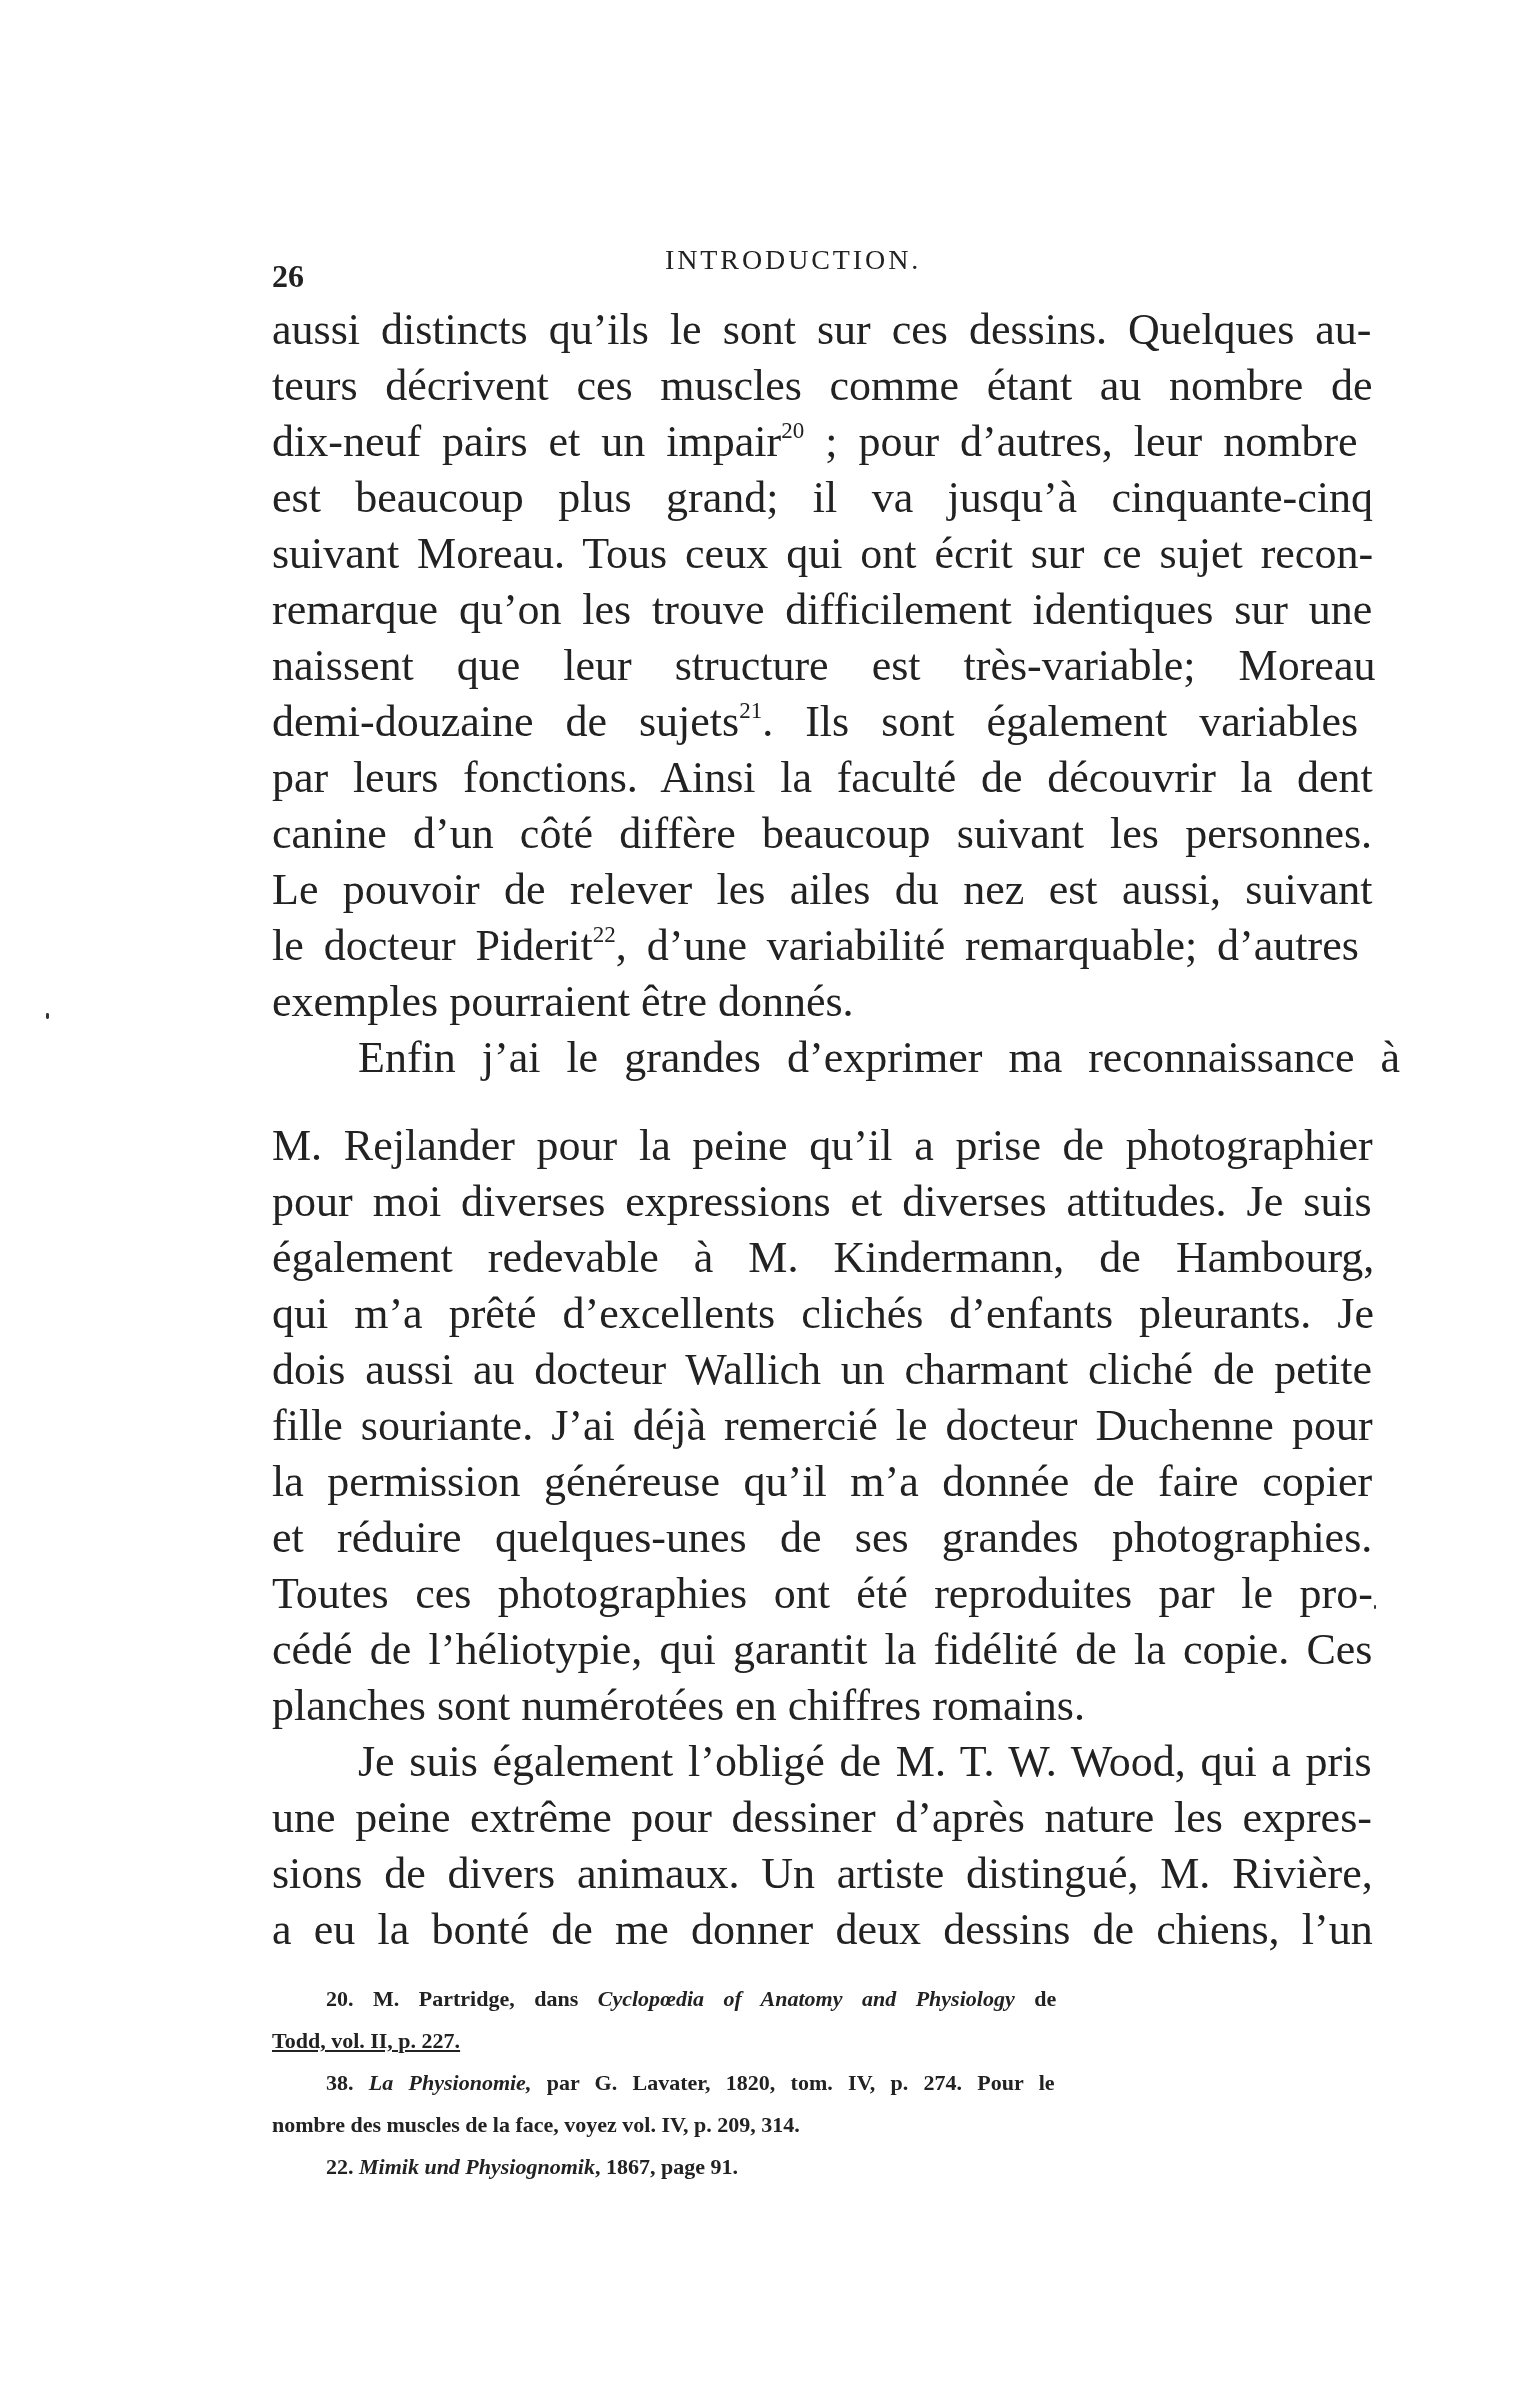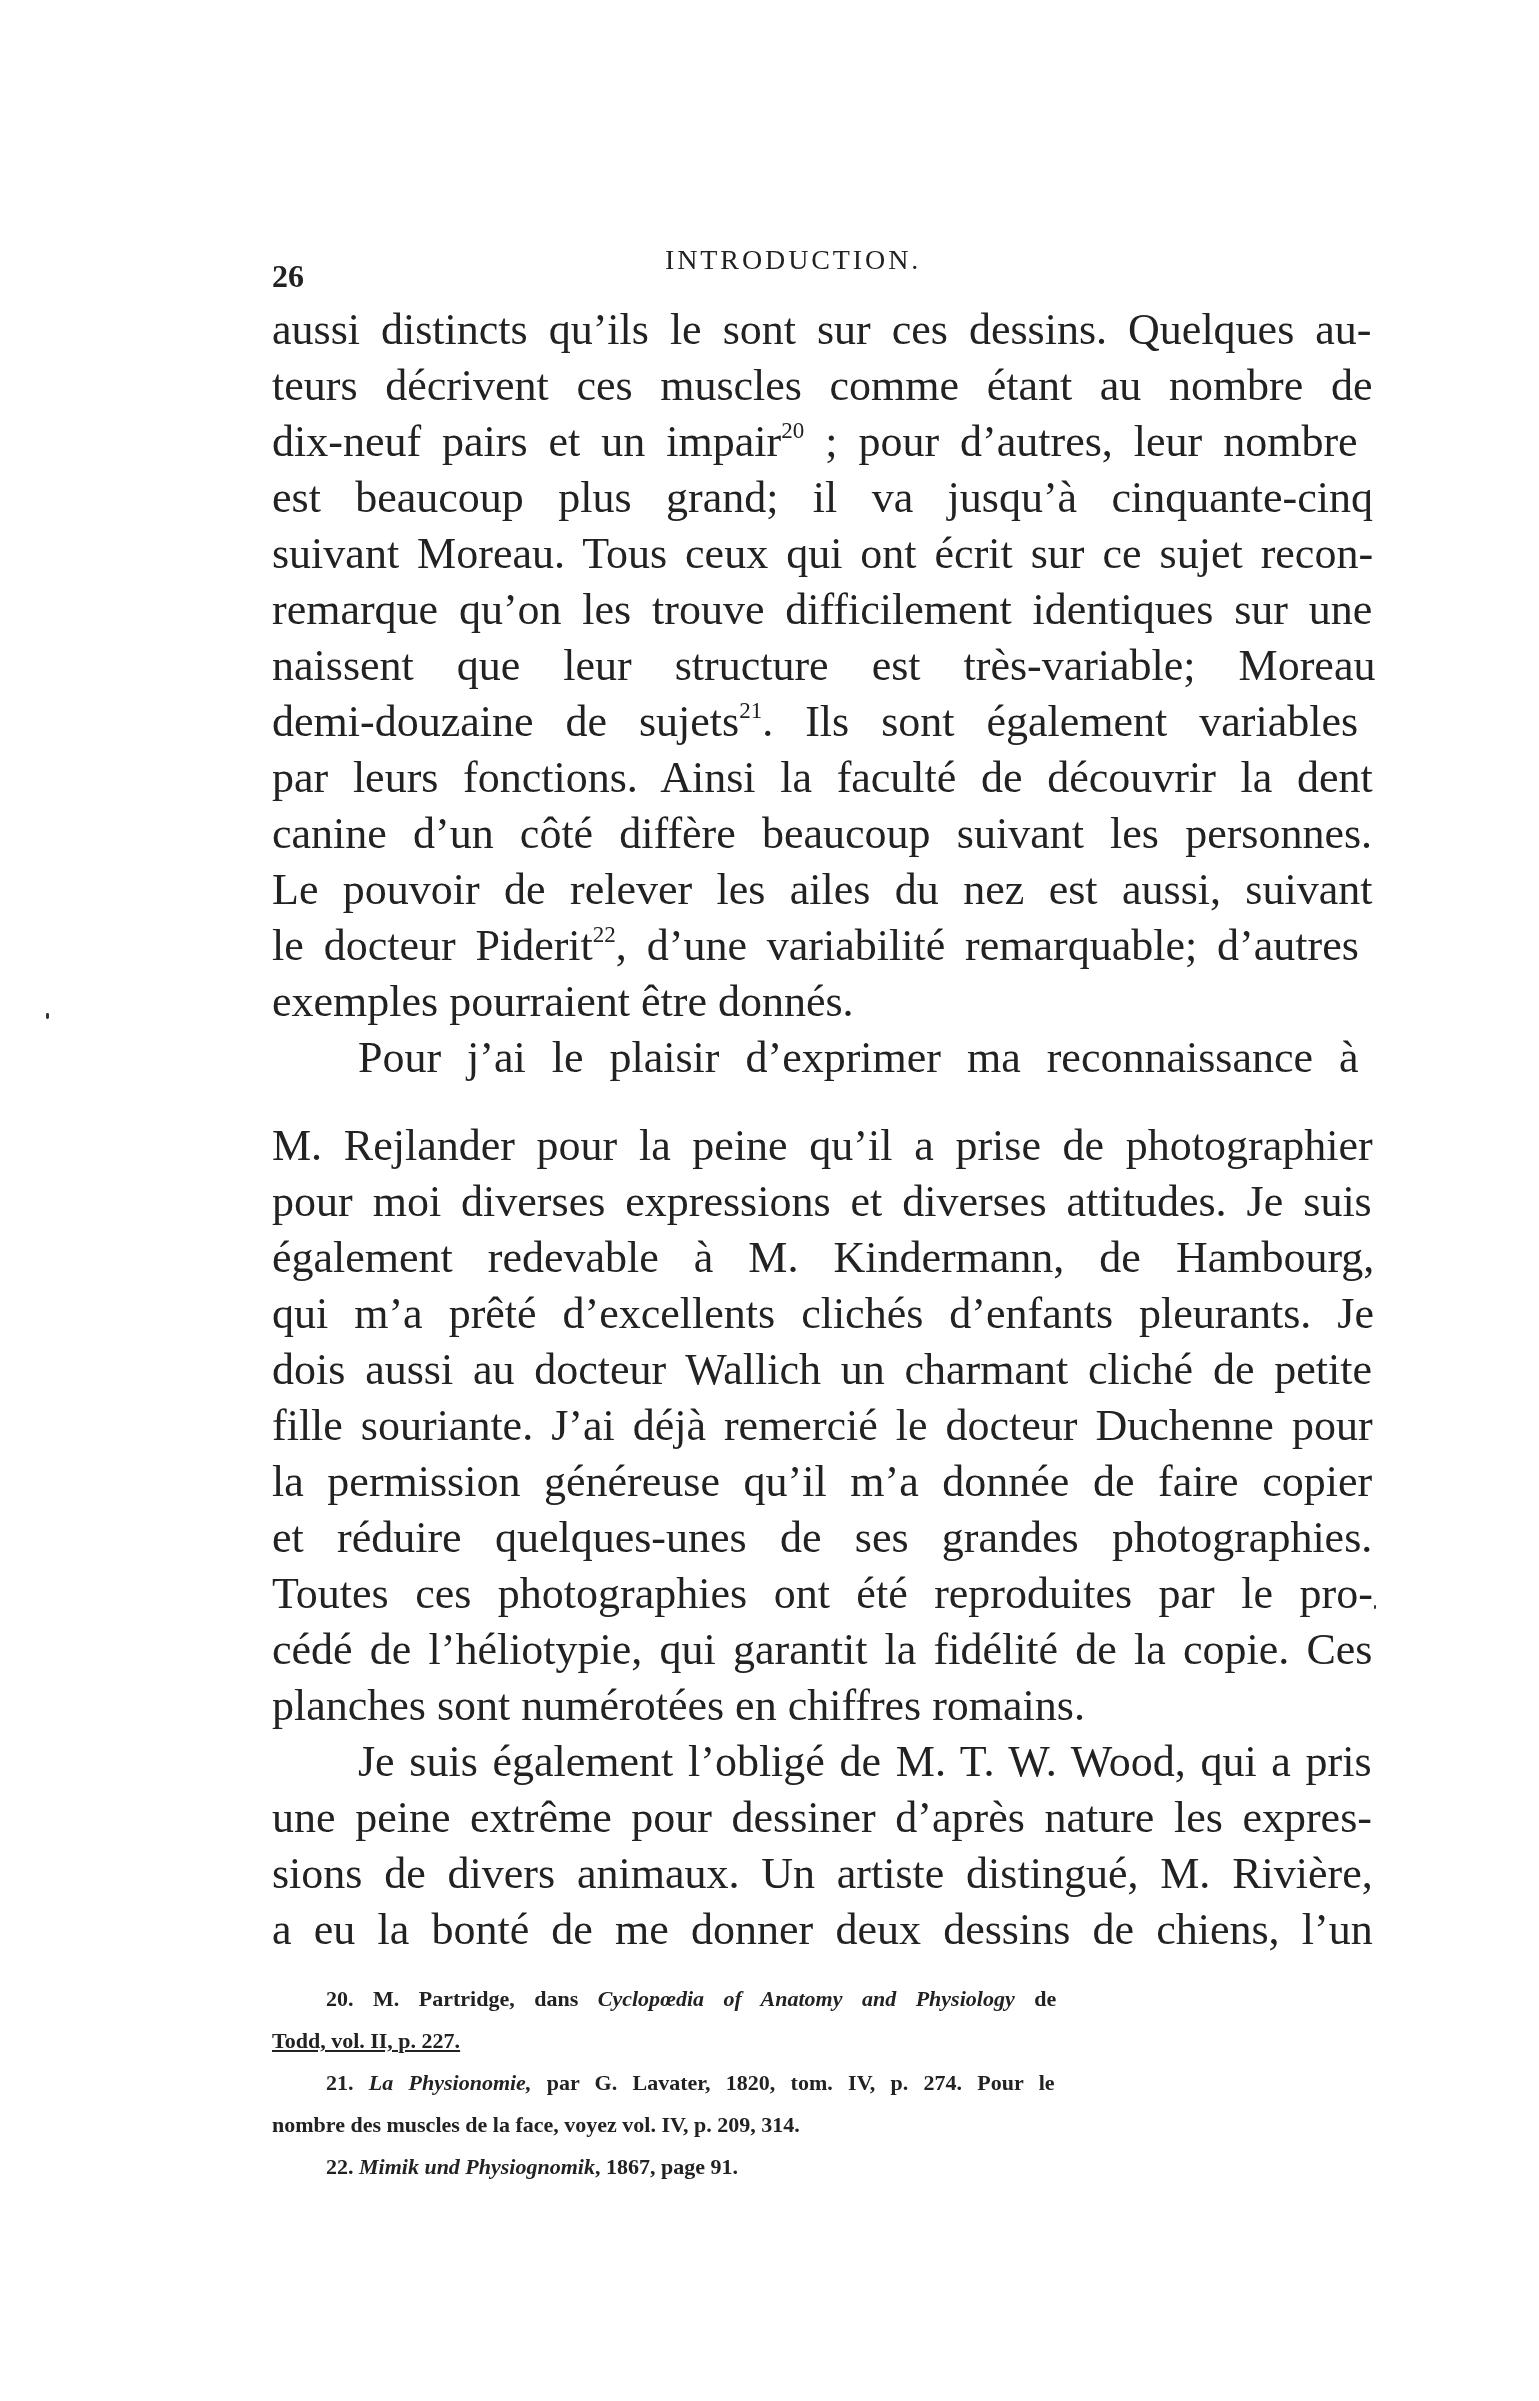--- a/index.html
+++ b/index.html
@@ -125,42 +125,42 @@
       <div class="line" style="word-spacing: 23.4px; text-align-last: left; text-align: left;"><span>est beaucoup plus grand; il va jusqu’à cinquante-cinq</span></div>
       <div class="line" style="word-spacing: 7px; text-align-last: left; text-align: left;"><span>suivant Moreau. Tous ceux qui ont écrit sur ce sujet recon-</span></div>
       <div class="line" style="word-spacing: 9.8px; text-align-last: left; text-align: left;"><span>remarque qu’on les trouve difficilement identiques sur une</span></div>
       <div class="line" style="word-spacing: 32px; text-align-last: left; text-align: left;"><span>naissent que leur structure est très-variable; Moreau</span></div>
       <div class="line" style="word-spacing: 21px; text-align-last: left; text-align: left;"><span>demi-douzaine de sujets</span><sup>21</sup><span>. Ils sont également variables</span></div>
       <div class="line" style="word-spacing: 13.7px; text-align-last: left; text-align: left;"><span>par leurs fonctions. Ainsi la faculté de découvrir la dent</span></div>
       <div class="line" style="word-spacing: 15.2px; text-align-last: left; text-align: left;"><span>canine d’un côté diffère beaucoup suivant les personnes.</span></div>
       <div class="line" style="word-spacing: 13.4px; text-align-last: left; text-align: left;"><span>Le pouvoir de relever les ailes du nez est aussi, suivant</span></div>
       <div class="line" style="word-spacing: 8.9px; text-align-last: left; text-align: left;"><span>le docteur Piderit</span><sup>22</sup><span>, d’une variabilité remarquable; d’autres</span></div>
       <div class="line last" style="text-align-last: left; text-align: left;"><span>exemples pourraient être donnés.</span></div>
-      <div class="line indent" style="word-spacing: 15px; text-align-last: left; text-align: left;"><span>Pour j’ai le plaisir d’exprimer ma reconnaissance à</span></div>
+      <div class="line indent" style="word-spacing: 15px; text-align-last: left; text-align: left;"><span>Enfin j’ai le grandes d’exprimer ma reconnaissance à</span></div>
       <div class="line" style="word-spacing: 10.7px; text-align-last: left; text-align: left; margin-top: 32px;"><span>M. Rejlander pour la peine qu’il a prise de photographier</span></div>
       <div class="line" style="word-spacing: 9px; text-align-last: left; text-align: left;"><span>pour moi diverses expressions et diverses attitudes. Je suis</span></div>
       <div class="line" style="word-spacing: 24px; text-align-last: left; text-align: left;"><span>également redevable à M. Kindermann, de Hambourg,</span></div>
       <div class="line" style="word-spacing: 15px; text-align-last: left; text-align: left;"><span>qui m’a prêté d’excellents clichés d’enfants pleurants. Je</span></div>
       <div class="line" style="word-spacing: 8.8px; text-align-last: left; text-align: left;"><span>dois aussi au docteur Wallich un charmant cliché de petite</span></div>
       <div class="line" style="word-spacing: 7px; text-align-last: left; text-align: left;"><span>fille souriante. J’ai déjà remercié le docteur Duchenne pour</span></div>
       <div class="line" style="word-spacing: 12.6px; text-align-last: left; text-align: left;"><span>la permission généreuse qu’il m’a donnée de faire copier</span></div>
       <div class="line" style="word-spacing: 22.3px; text-align-last: left; text-align: left;"><span>et réduire quelques-unes de ses grandes photographies.</span></div>
       <div class="line" style="word-spacing: 15.5px; text-align-last: left; text-align: left;"><span>Toutes ces photographies ont été reproduites par le pro-</span></div>
       <div class="line" style="word-spacing: 6.2px; text-align-last: left; text-align: right;"><span>cédé de l’héliotypie, qui garantit la fidélité de la copie. Ces</span></div>
       <div class="line last" style="text-align-last: left; text-align: left;"><span>planches sont numérotées en chiffres romains.</span></div>
       <div class="line indent" style="word-spacing: 3.7px; text-align-last: left; text-align: left;"><span>Je suis également l’obligé de M. T. W. Wood, qui a pris</span></div>
       <div class="line" style="word-spacing: 8.6px; text-align-last: left; text-align: left;"><span>une peine extrême pour dessiner d’après nature les expres-</span></div>
       <div class="line" style="word-spacing: 10.8px; text-align-last: left; text-align: left;"><span>sions de divers animaux. Un artiste distingué, M. Rivière,</span></div>
       <div class="line" style="word-spacing: 11.2px; text-align-last: left; text-align: left;"><span>a eu la bonté de me donner deux dessins de chiens, l’un</span></div>
     </div>
 
   <div class="footnotes" id="footnotes">
       <div class="fn-line indent" style="word-spacing: 14px; text-align-last: left; text-align: left;"><span>20. M. Partridge, dans </span><i>Cyclopœdia of Anatomy and Physiology</i><span> de</span></div>
       <div class="fn-line last" style="text-align-last: left; text-align: left; text-decoration: underline;"><span>Todd, vol. II, p. 227.</span></div>
-      <div class="fn-line indent" style="word-spacing: 9.8px; text-align-last: left; text-align: left;"><span>21. </span><i>La Physionomie,</i><span> par G. Lavater, 1820, tom. IV, p. 274. Pour le</span></div>
+      <div class="fn-line indent" style="word-spacing: 9.8px; text-align-last: left; text-align: left;"><span>38. </span><i>La Physionomie,</i><span> par G. Lavater, 1820, tom. IV, p. 274. Pour le</span></div>
       <div class="fn-line last" style="text-align-last: left; text-align: left;"><span>nombre des muscles de la face, voyez vol. IV, p. 209, 314.</span></div>
       <div class="fn-line indent last" style="text-align-last: left; text-align: left;"><span>22. </span><i>Mimik und Physiognomik</i><span>, 1867, page 91.</span></div>
     </div>
 
   <span class="speck" style="left:46px; top:1013px;"></span>
   <span class="speck" style="left:1374px; top:1605px; width:1.9px; height:3.8px;"></span>
 </div>
 
 
 </body></html>

